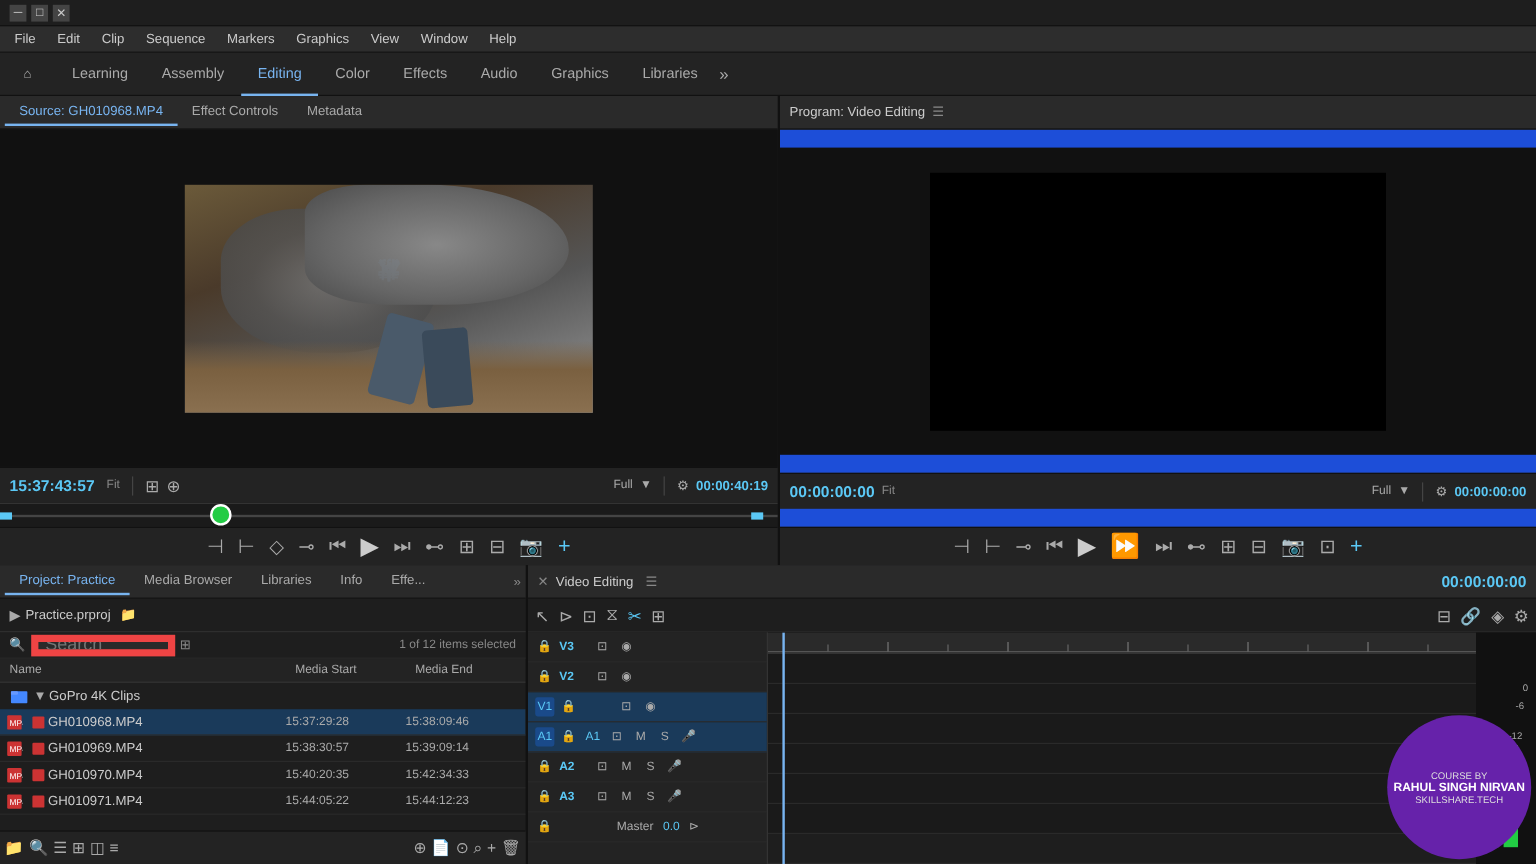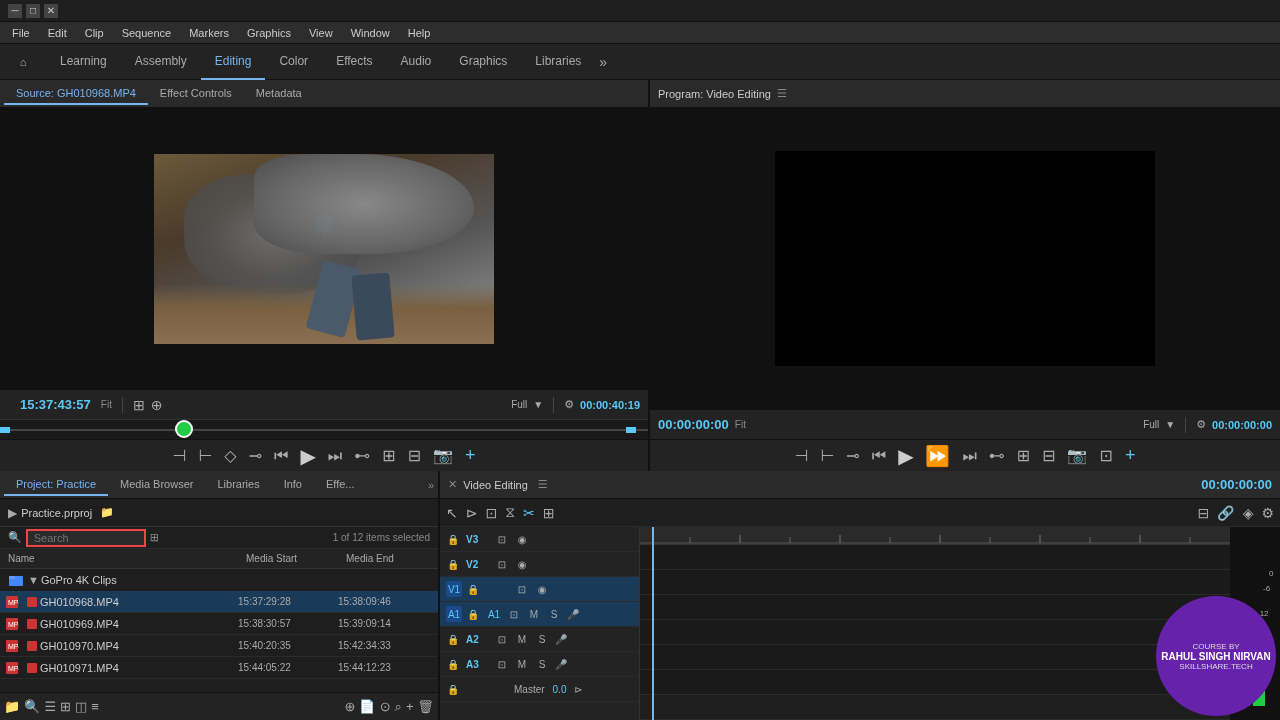--- a/index.html
+++ b/index.html
@@ -27,46 +27,46 @@
     #top-section { display: flex; height: 415px; }
     #bottom-section { display: flex; flex: 1; }
 
     
     #source-panel { width: 650px; background: #1e1e1e; border-right: 2px solid #111; display: flex; flex-direction: column; }
     #source-tabs { height: 28px; background: #2a2a2a; display: flex; align-items: center; padding: 0 4px; border-bottom: 1px solid #111; gap: 0; }
     .panel-tab { padding: 4px 12px; font-size: 11px; color: #aaa; cursor: pointer; border-bottom: 2px solid transparent; }
     .panel-tab.active { color: #78b4f0; border-bottom: 2px solid #78b4f0; }
     #source-video { flex: 1; background: #111; position: relative; display: flex; align-items: center; justify-content: center; overflow: hidden; }
     #source-controls-bar { height: 30px; background: #232323; display: flex; align-items: center; padding: 0 8px; gap: 6px; border-top: 1px solid #111; }
-    #source-timecode { color: #5bc8f5; font-size: 13px; font-weight: bold; margin-right: 4px; margin-left: 12px; }
+    #source-timecode { color: #5bc8f5; font-size: 13px; font-weight: bold; margin-right: 4px; }
     .sc-spacer { flex: 1; }
     #source-timeline-bar { height: 20px; background: #1a1a1a; position: relative; border-top: 1px solid #333; }
     #source-playhead { position: absolute; left: 27%; top: 0; width: 18px; height: 18px; display: flex; align-items: center; justify-content: center; cursor: pointer; }
     #source-playhead-circle { width: 18px; height: 18px; border-radius: 50%; background: #22cc44; border: 2px solid #fff; }
     #source-timeline-line { position: absolute; left: 0; right: 0; top: 9px; height: 2px; background: #444; }
     #source-btn-bar { height: 32px; background: #232323; display: flex; align-items: center; justify-content: center; gap: 4px; border-top: 1px solid #111; }
     .sbb { color: #aaa; cursor: pointer; font-size: 16px; padding: 2px 4px; }
 
     
-    #program-panel { flex: 1; background: #1d4ed8; display: flex; flex-direction: column; }
+    #program-panel { flex: 1; background: #1d4ed8; display: flex; flex-direction: column; gap: 15px; }
     #program-tabs { height: 28px; background: #2a2a2a; display: flex; align-items: center; padding: 0 8px; border-bottom: 1px solid #111; }
     #program-label { font-size: 11px; color: #ccc; }
     #program-video { flex: 1; background: #111; display: flex; align-items: center; justify-content: center; }
     #program-video-inner { width: 380px; height: 215px; background: #000; }
     #program-controls-bar { height: 30px; background: #232323; display: flex; align-items: center; padding: 0 8px; gap: 6px; border-top: 1px solid #111; }
     #program-timecode { color: #5bc8f5; font-size: 13px; font-weight: bold; }
     #program-btn-bar { height: 32px; background: #232323; display: flex; align-items: center; justify-content: center; gap: 4px; border-top: 1px solid #111; }
 
     
     #panel-left { width: 440px; background: #1e1e1e; border-right: 2px solid #111; display: flex; flex-direction: column; }
     #panel-tabs { height: 28px; background: #2a2a2a; display: flex; align-items: center; padding: 0 4px; border-bottom: 1px solid #111; gap: 0; overflow: hidden; }
     #panel-content { flex: 1; display: flex; flex-direction: column; }
     #project-header { height: 28px; background: #1e1e1e; display: flex; align-items: center; padding: 0 8px; gap: 4px; border-bottom: 1px solid #333; }
     #search-bar { height: 22px; background: #1e1e1e; display: flex; align-items: center; padding: 0 8px; gap: 4px; border-bottom: 1px solid #2a2a2a; }
-    #search-input { background: #2a2a2a; border: 2px solid #ef4444; color: #ccc; padding: 2px 6px; font-size: 11px; width: 120px; height: 18px; }
+    #search-input { background: #2a2a2a; border: 6px solid #ef4444; color: #ccc; padding: 2px 6px; font-size: 15px; width: 120px; height: 18px; }
     #items-count { font-size: 10px; color: #888; margin-left: auto; }
     #file-list { flex: 1; overflow: hidden; }
     #file-list-header { display: flex; background: #232323; border-bottom: 1px solid #333; height: 20px; align-items: center; }
     .fh { font-size: 10px; color: #aaa; padding: 0 8px; }
     .fh-name { flex: 1; }
     .fh-start { width: 100px; }
     .fh-end { width: 100px; }
     .file-row { display: flex; align-items: center; height: 22px; border-bottom: 1px solid #2a2a2a; cursor: pointer; }
     .file-row.selected { background: #1a3a5a; }
     .fr-icon { width: 24px; height: 24px; display: flex; align-items: center; justify-content: center; }

